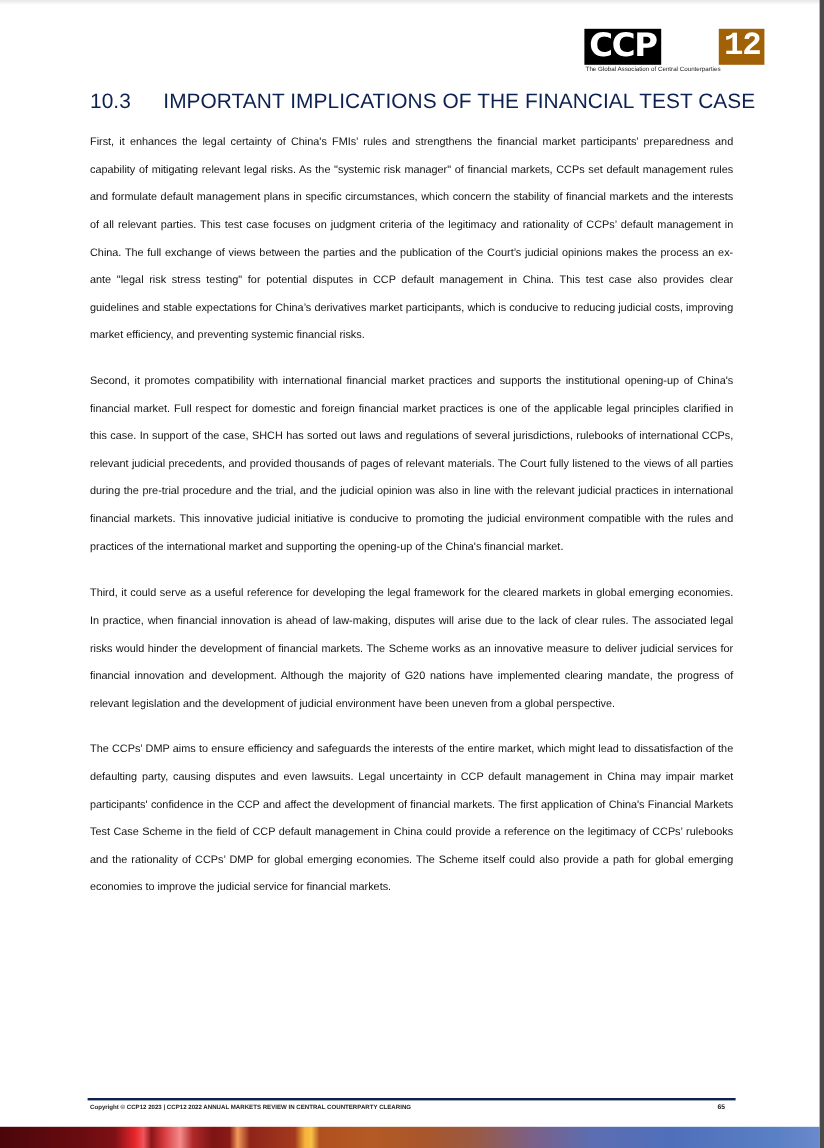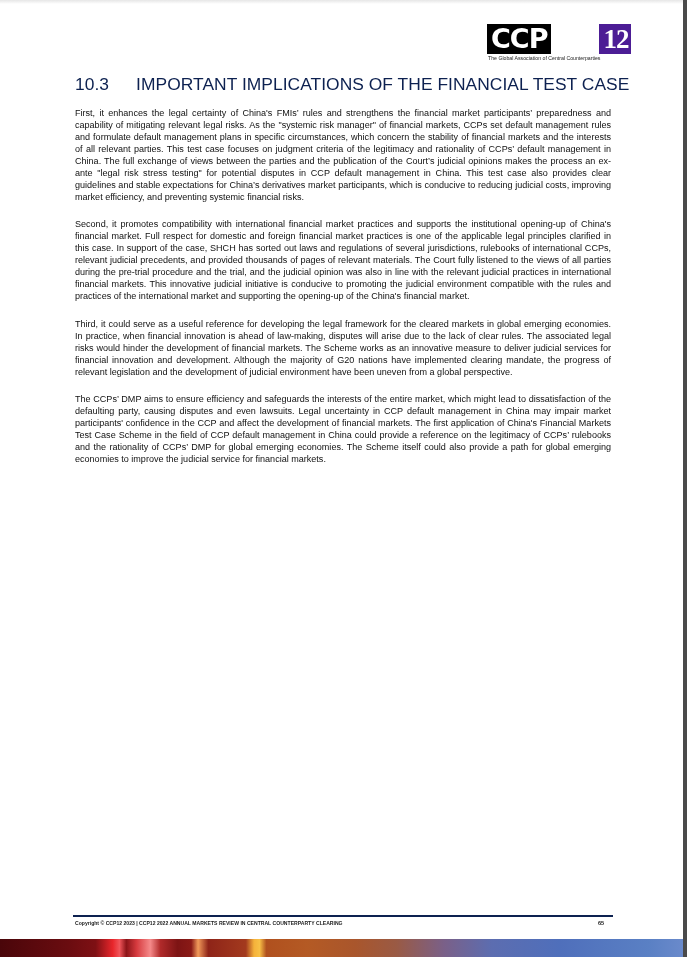--- a/index.html
+++ b/index.html
@@ -49,23 +49,23 @@
       font-family: "DejaVu Sans", sans-serif;
       font-weight: bold;
       font-size: 27px;
       line-height: 30px;
       letter-spacing: -1px;
       padding: 0 4px 0 4px;
       width: 77px;
       box-sizing: border-box;
     }
     .logo-12 {
-      background: #4c1d95;
+      background: #a16207;
       color: #ffffff;
-      font-family: Liberation Serif, serif;
+      font-family: Liberation Mono, monospace;
       font-weight: bold;
       font-size: 27px;
       line-height: 30px;
       letter-spacing: -1px;
       padding: 0 3px 0 4px;
       flex: 1;
       box-sizing: border-box;
       margin-left: 48px;
     }
     .logo-tagline {
@@ -92,21 +92,21 @@
     }
     .section-title .num { margin-right: 27px; }
     
     .body-text {
       position: absolute;
       left: 75px;
       top: 107px;
       width: 536px;
       font-family: "Liberation Sans", sans-serif;
       font-size: 9.05px;
-      line-height: 12px;
+      line-height: 23px;
       color: #111111;
     }
     .body-text p {
       margin: 0 0 15.3px 0;
       text-align: justify;
       text-align-last: left;
     }
     
     .footer-rule {
       position: absolute;

